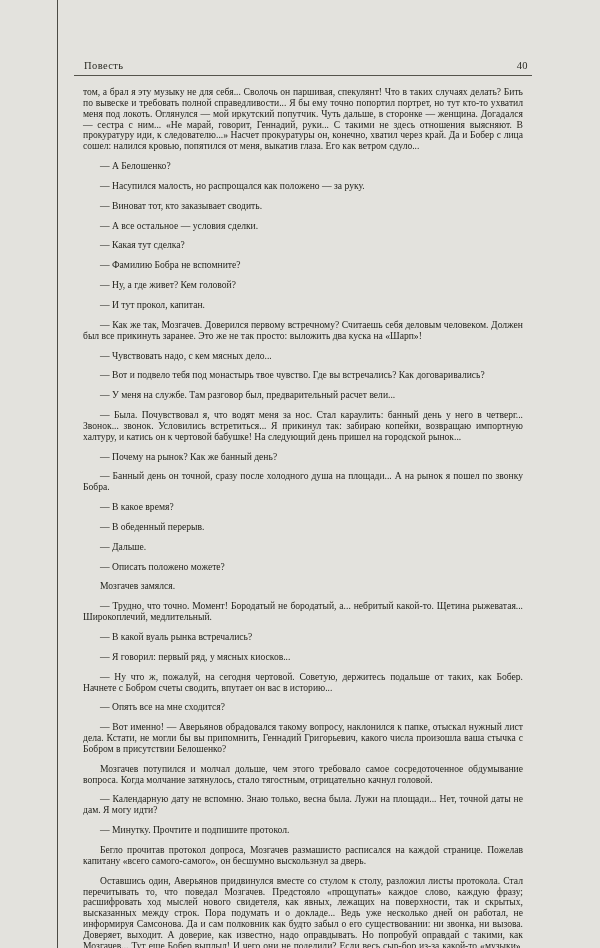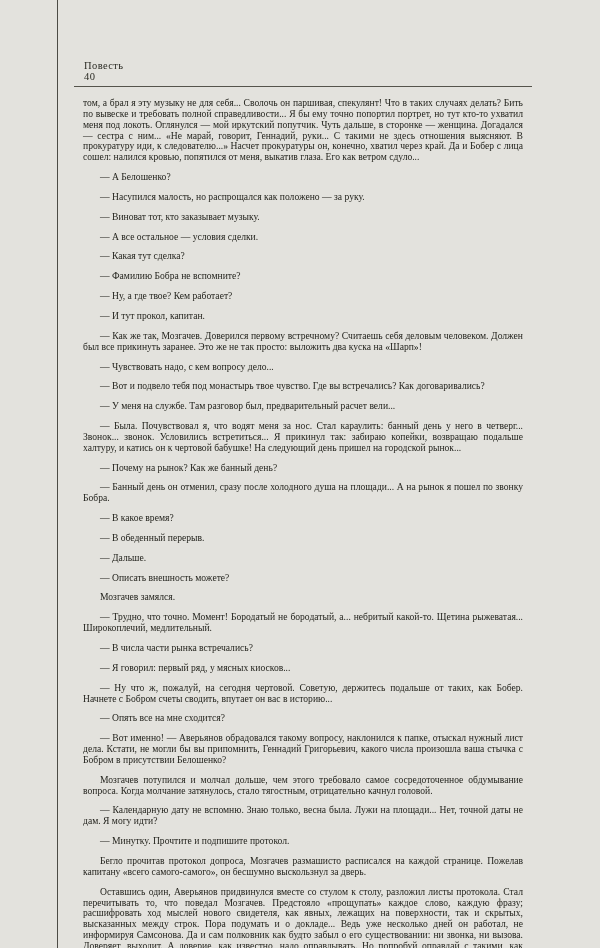--- a/index.html
+++ b/index.html
@@ -27,21 +27,20 @@
     top: 60px;
   }
   .header {
     display: flex;
     justify-content: space-between;
     align-items: baseline;
     font-size: 10.5px;
     letter-spacing: 0.4px;
     padding: 0 4px 4px 10px;
     color: #2b2b24;
-    flex-direction: column;
   }
   .header-rule {
     border-top: 1px solid #55544c;
     margin: 0 0 11px 0;
   }
   .text-block {
     font-size: 9.6px;
     line-height: 10.85px;
     text-align: justify;
     color: #24241e;
@@ -57,40 +56,40 @@
 <div class="content-wrap">
   <div class="header">
     <span>Повесть</span>
     <span>40</span>
   </div>
   <div class="header-rule"></div>
   <div class="text-block" id="text-block">
       <p class="para">том, а брал я эту музыку не для себя... Сволочь он паршивая, спекулянт! Что в таких случаях делать? Бить по вывеске и требовать полной справедливости... Я бы ему точно попортил портрет, но тут кто-то ухватил меня под локоть. Оглянулся — мой иркутский попутчик. Чуть дальше, в сторонке — женщина. Догадался — сестра с ним... «Не марай, говорит, Геннадий, руки... С такими не здесь отношения выясняют. В прокуратуру иди, к следователю...» Насчет прокуратуры он, конечно, хватил через край. Да и Бобер с лица сошел: налился кровью, попятился от меня, выкатив глаза. Его как ветром сдуло...</p>
       <p class="para indent">— А Белошенко?</p>
       <p class="para indent">— Насупился малость, но распрощался как положено — за руку.</p>
-      <p class="para indent">— Виноват тот, кто заказывает музыку.</p>
+      <p class="para indent">— Виноват тот, кто заказывает сводить.</p>
       <p class="para indent">— А все остальное — условия сделки.</p>
       <p class="para indent">— Какая тут сделка?</p>
       <p class="para indent">— Фамилию Бобра не вспомните?</p>
-      <p class="para indent">— Ну, а где твое? Кем работает?</p>
+      <p class="para indent">— Ну, а где живет? Кем головой?</p>
       <p class="para indent">— И тут прокол, капитан.</p>
       <p class="para indent">— Как же так, Мозгачев. Доверился первому встречному? Считаешь себя деловым человеком. Должен был все прикинуть заранее. Это же не так просто: выложить два куска на «Шарп»!</p>
-      <p class="para indent">— Чувствовать надо, с кем вопросу дело...</p>
+      <p class="para indent">— Чувствовать надо, с кем мясных дело...</p>
       <p class="para indent">— Вот и подвело тебя под монастырь твое чувство. Где вы встречались? Как договаривались?</p>
       <p class="para indent">— У меня на службе. Там разговор был, предварительный расчет вели...</p>
-      <p class="para indent">— Была. Почувствовал я, что водят меня за нос. Стал караулить: банный день у него в четверг... Звонок... звонок. Условились встретиться... Я прикинул так: забираю копейки, возвращаю подальше халтуру, и катись он к чертовой бабушке! На следующий день пришел на городской рынок...</p>
+      <p class="para indent">— Была. Почувствовал я, что водят меня за нос. Стал караулить: банный день у него в четверг... Звонок... звонок. Условились встретиться... Я прикинул так: забираю копейки, возвращаю импортную халтуру, и катись он к чертовой бабушке! На следующий день пришел на городской рынок...</p>
       <p class="para indent">— Почему на рынок? Как же банный день?</p>
-      <p class="para indent">— Банный день он отменил, сразу после холодного душа на площади... А на рынок я пошел по звонку Бобра.</p>
+      <p class="para indent">— Банный день он точной, сразу после холодного душа на площади... А на рынок я пошел по звонку Бобра.</p>
       <p class="para indent">— В какое время?</p>
       <p class="para indent">— В обеденный перерыв.</p>
       <p class="para indent">— Дальше.</p>
-      <p class="para indent">— Описать внешность можете?</p>
+      <p class="para indent">— Описать положено можете?</p>
       <p class="para indent">Мозгачев замялся.</p>
       <p class="para indent">— Трудно, что точно. Момент! Бородатый не бородатый, а... небритый какой-то. Щетина рыжеватая... Широкоплечий, медлительный.</p>
-      <p class="para indent">— В числа части рынка встречались?</p>
+      <p class="para indent">— В какой вуаль рынка встречались?</p>
       <p class="para indent">— Я говорил: первый ряд, у мясных киосков...</p>
       <p class="para indent">— Ну что ж, пожалуй, на сегодня чертовой. Советую, держитесь подальше от таких, как Бобер. Начнете с Бобром счеты сводить, впутает он вас в историю...</p>
       <p class="para indent">— Опять все на мне сходится?</p>
       <p class="para indent">— Вот именно! — Аверьянов обрадовался такому вопросу, наклонился к папке, отыскал нужный лист дела. Кстати, не могли бы вы припомнить, Геннадий Григорьевич, какого числа произошла ваша стычка с Бобром в присутствии Белошенко?</p>
       <p class="para indent">Мозгачев потупился и молчал дольше, чем этого требовало самое сосредоточенное обдумывание вопроса. Когда молчание затянулось, стало тягостным, отрицательно качнул головой.</p>
       <p class="para indent">— Календарную дату не вспомню. Знаю только, весна была. Лужи на площади... Нет, точной даты не дам. Я могу идти?</p>
       <p class="para indent">— Минутку. Прочтите и подпишите протокол.</p>
       <p class="para indent">Бегло прочитав протокол допроса, Мозгачев размашисто расписался на каждой странице. Пожелав капитану «всего самого-самого», он бесшумно выскользнул за дверь.</p>
       <p class="para indent">Оставшись один, Аверьянов придвинулся вместе со стулом к столу, разложил листы протокола. Стал перечитывать то, что поведал Мозгачев. Предстояло «прощупать» каждое слово, каждую фразу; расшифровать ход мыслей нового свидетеля, как явных, лежащих на поверхности, так и скрытых, высказанных между строк. Пора подумать и о докладе... Ведь уже несколько дней он работал, не информируя Самсонова. Да и сам полковник как будто забыл о его существовании: ни звонка, ни вызова. Доверяет, выходит. А доверие, как известно, надо оправдывать. Но попробуй оправдай с такими, как Мозгачев... Тут еще Бобер выплыл! И чего они не поделили? Если весь сыр-бор из-за какой-то «музыки», то причем тут Белошенко? Зачем ему прокурор для Бобра? Если же «Шарп» — вуаль, ширма, что тогда?</p>
     </div>

